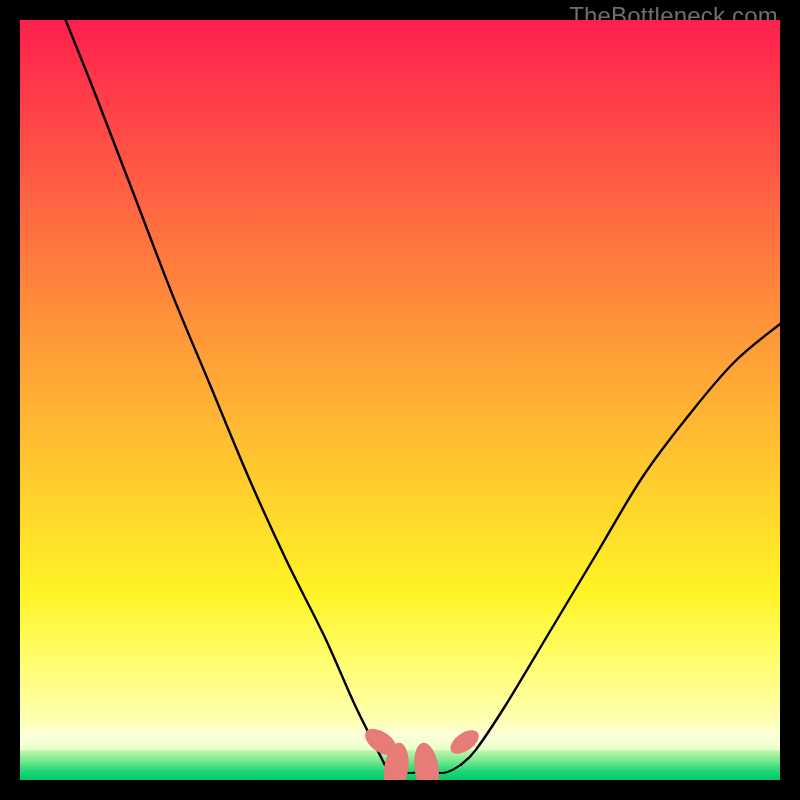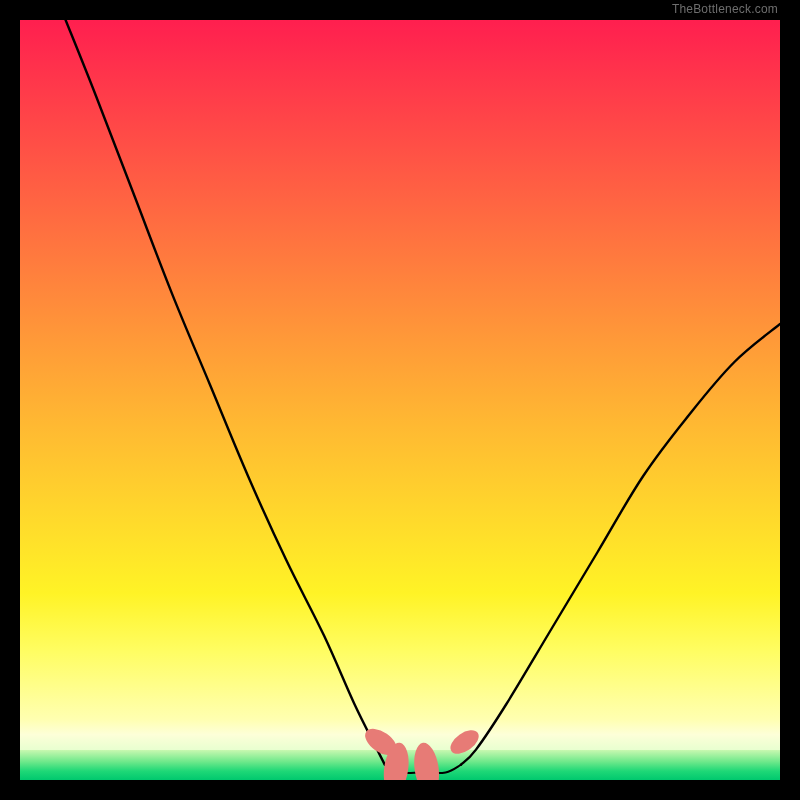--- a/index.html
+++ b/index.html
@@ -59,21 +59,21 @@
     position: absolute;
     inset: 0;
     width: 100%;
     height: 100%;
   }
   .watermark {
     position: absolute;
     top: 2px;
     right: 22px;
     color: #6e6e6e;
-    font-size: 12px;
+    font-size: 24px;
     letter-spacing: 0.2px;
   }
 </style>
 </head>
 <body>
 
 <div class="frame">
   <div class="watermark">TheBottleneck.com</div>
 
   <div class="plot-area">

